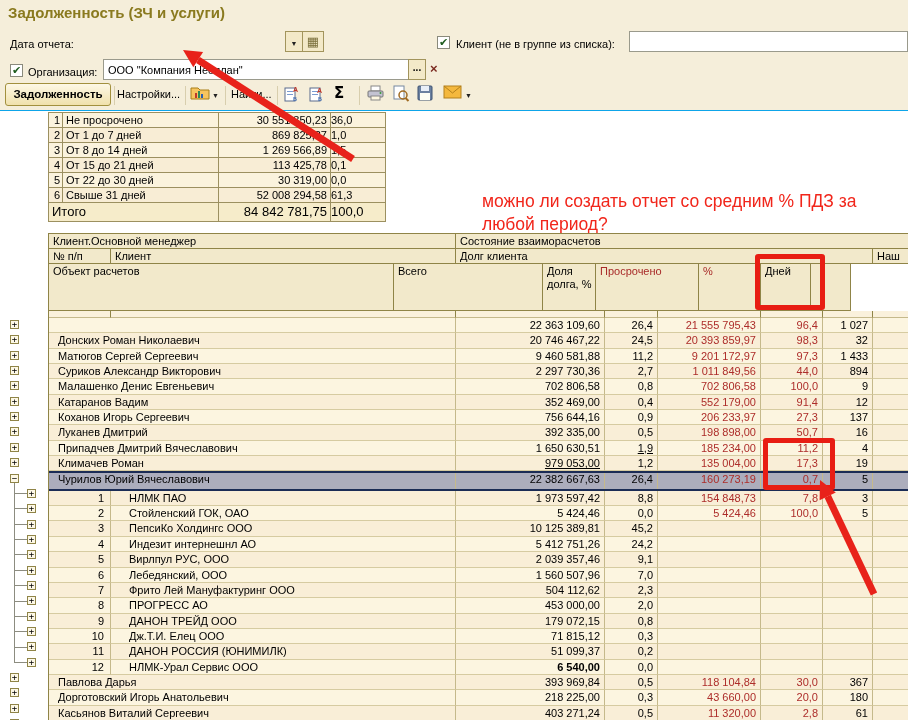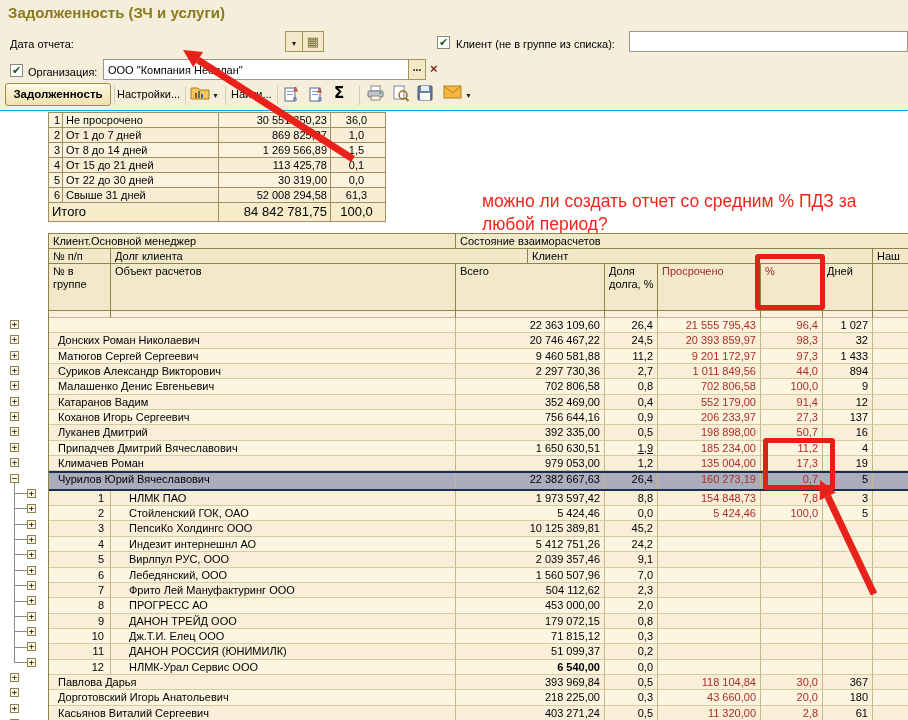--- a/index.html
+++ b/index.html
@@ -31,21 +31,21 @@
   .overlay{position:absolute;left:0;top:0;z-index:6;pointer-events:none;}
   
   .stable{position:absolute;left:48px;top:112px;border-left:1px solid #9c9060;border-top:1px solid #9c9060;z-index:1;}
   .srow{display:flex;height:15px;background:#fbf3dd;}
   .srow.alt{background:#f8edd5;}
   .sc{box-sizing:border-box;border-right:1px solid #9c9060;border-bottom:1px solid #9c9060;
       font-size:11px;line-height:14px;overflow:hidden;white-space:nowrap;}
   .sc.num{width:14px;text-align:right;padding-right:2px;}
   .sc.lab{width:156px;padding-left:3px;}
   .sc.val{width:112px;text-align:right;padding-right:3px;}
-  .sc.pct{width:55px;text-align:center;padding-right:3px;}
+  .sc.pct{width:55px;text-align:left;padding-right:3px;}
   .srow.total{height:19px;background:#f6ecca;}
   .srow.total .sc{font-size:13px;line-height:18px;}
   .srow.total .lab2{width:170px;padding-left:3px;}
   
   .mtable{position:absolute;left:48px;top:233px;width:864px;border-left:1px solid #8f8447;
           border-top:1px solid #8f8447;z-index:1;}
   .hrow{display:flex;}
   .hc{box-sizing:border-box;border-right:1px solid #8f8447;border-bottom:1px solid #8f8447;
       background:#f2e9cb;font-size:11px;line-height:13px;padding:1px 0 0 4px;overflow:hidden;}
   .hc.red{color:#a82a28;}
@@ -210,26 +210,25 @@
     </div>
   </div>
 
   <div class="mtable">
     <div class="hrow" style="height:15px;">
       <div class="hc" style="width:407px;">Клиент.Основной менеджер</div>
       <div class="hc" style="width:457px;">Состояние взаиморасчетов</div>
     </div>
     <div class="hrow" style="height:15px;">
       <div class="hc" style="width:62px;">№ п/п</div>
+      <div class="hc" style="width:345px;">Клиент</div>
       <div class="hc" style="width:417px;">Долг клиента</div>
-      <div class="hc" style="width:345px;">Клиент</div>
       <div class="hc" style="width:40px;">Наш</div>
     </div>
     <div class="hrow" style="height:47px;">
-      <div class="hc" style="width:62px;">№ в группе</div>
       <div class="hc" style="width:345px;">Объект расчетов</div>
       <div class="hc" style="width:149px;">Всего</div>
       <div class="hc" style="width:53px;">Доля долга, %</div>
       <div class="hc red" style="width:103px;">Просрочено</div>
       <div class="hc red" style="width:62px;">%</div>
       <div class="hc" style="width:50px;">Дней</div>
       <div class="hc" style="width:40px;"></div>
     </div>
     <div class="hrow" style="height:7px;">
       <div class="hc sp" style="width:62px;border-bottom-color:#c5b98b;"></div>
@@ -318,21 +317,21 @@
           <div class="c name1" style="width: 407px;">Припадчев Дмитрий Вячеславович</div>
           <div class="c val" style="width: 149px;">1 650 630,51</div>
           <div class="c val" style="width: 53px; text-decoration: underline;">1,9</div>
           <div class="c val red" style="width: 103px;">185 234,00</div>
           <div class="c val red" style="width: 62px;">11,2</div>
           <div class="c val" style="width: 50px;">4</div>
           <div class="c val" style="width: 40px;"></div>
         </div>
         <div class="grow alt" style="height: 15.35px;">
           <div class="c name1" style="width: 407px;">Климачев Роман</div>
-          <div class="c val" style="width: 149px;">979 053,00</div>
+          <div class="c val" style="width: 149px; text-decoration: underline;">979 053,00</div>
           <div class="c val" style="width: 53px;">1,2</div>
           <div class="c val red" style="width: 103px;">135 004,00</div>
           <div class="c val red" style="width: 62px;">17,3</div>
           <div class="c val" style="width: 50px;">19</div>
           <div class="c val" style="width: 40px;"></div>
         </div>
         <div class="grow sel" style="height: 15.35px;">
           <div class="c name1" style="width: 407px;">Чурилов  Юрий Вячеславович</div>
           <div class="c val" style="width: 149px;">22 382 667,63</div>
           <div class="c val" style="width: 53px;">26,4</div>

